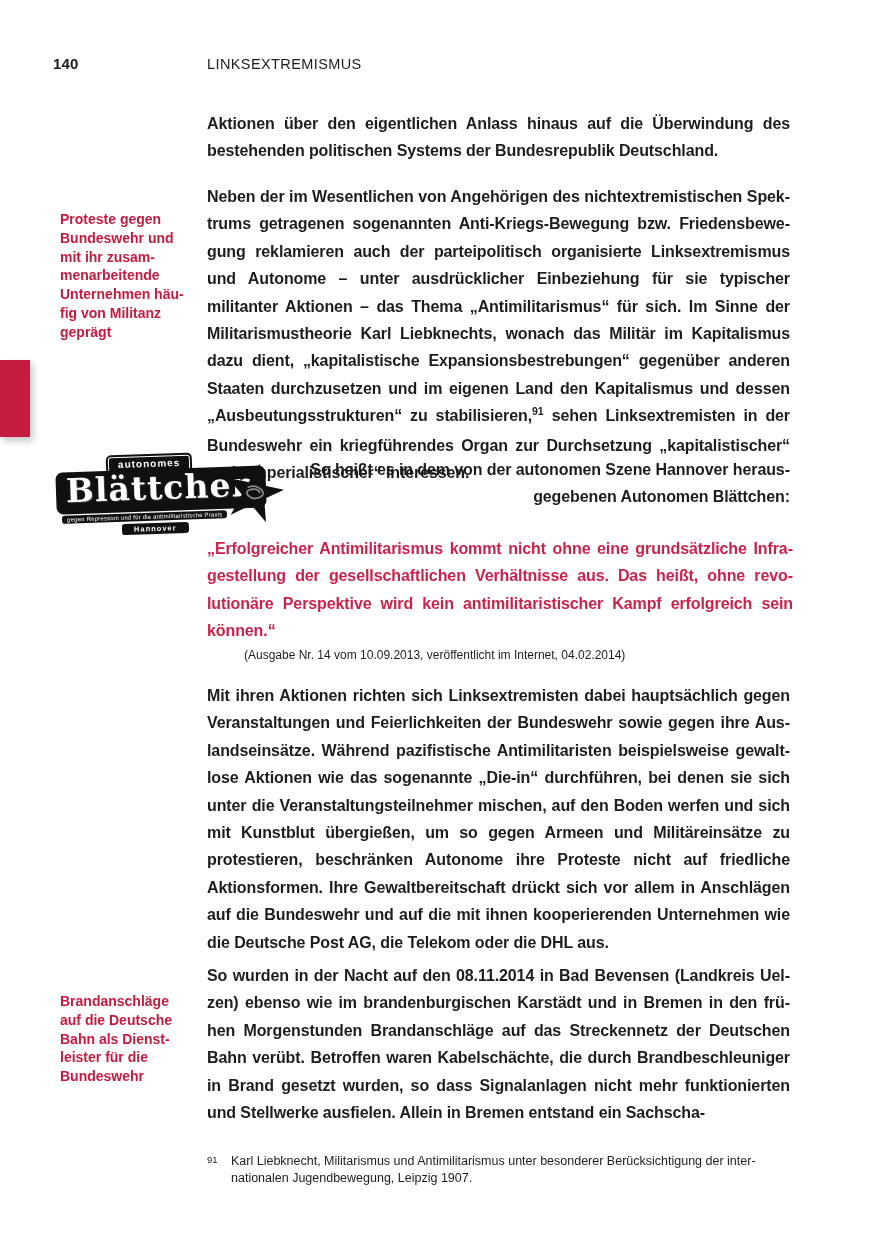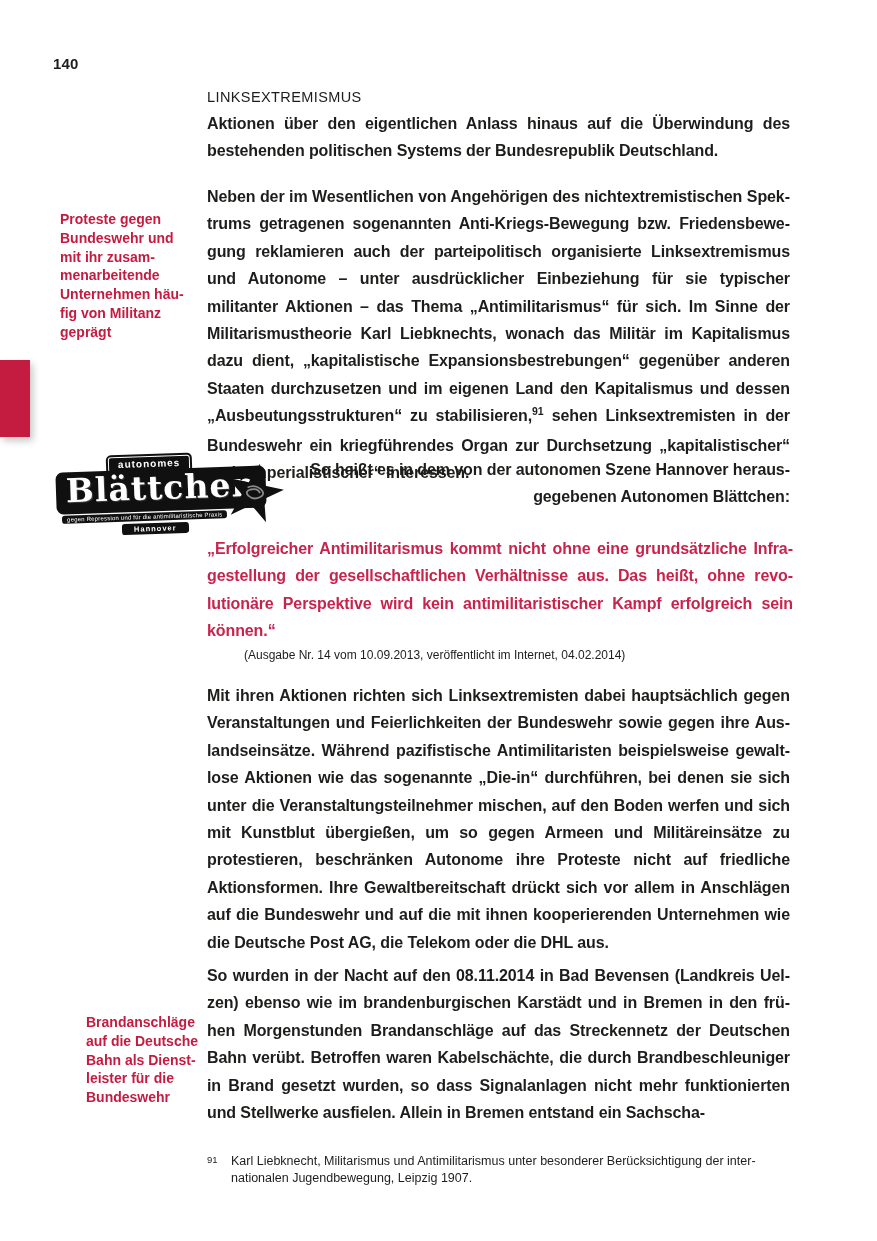--- a/index.html
+++ b/index.html
@@ -10,21 +10,21 @@
     color:#1d1d1b;
     position:relative;
     overflow:hidden;
   }
   .pagenum{
     position:absolute;left:53px;top:55px;
     font-size:15px;font-weight:bold;letter-spacing:.2px;color:#1d1d1b;
   }
   .runhead{
     position:absolute;left:207px;top:56px;
-    font-size:14.5px;letter-spacing:.4px;color:#1d1d1b;margin-top:33px;
+    font-size:14.5px;letter-spacing:.4px;color:#1d1d1b;
   }
   .redbar{
     position:absolute;left:0;top:360px;width:30px;height:77px;
     background:#c41b40;
     box-shadow:3px 4px 7px rgba(0,0,0,.22);
   }
   .body-text{
     position:absolute;left:207px;width:583px;
     font-size:16px;line-height:27.4px;
     text-align:justify;letter-spacing:-0.1px;
@@ -100,21 +100,21 @@
   </svg>
 </div>
 
 <div class="body-text" style="left:298px;top:456px;width:492px;text-align:right;">So heißt es in dem von der autonomen Szene Hannover heraus­gegebenen Autonomen Blättchen:</div>
 
 <div class="body-text quote" style="top:527px;width:586px;margin-top:8px;">„Erfolgreicher Antimilitarismus kommt nicht ohne eine grundsätzliche Infra­gestellung der gesellschaftlichen Verhältnisse aus. Das heißt, ohne revo­lutionäre Perspektive wird kein antimilitaristischer Kampf erfolgreich sein können.“</div>
 <div class="quote-source">(Ausgabe Nr. 14 vom 10.09.2013, veröffentlicht im Internet, 04.02.2014)</div>
 
 <div class="body-text" style="top:682px;">Mit ihren Aktionen richten sich Linksextremisten dabei hauptsächlich gegen Veranstaltungen und Feierlichkeiten der Bundeswehr sowie gegen ihre Aus­landseinsätze. Während pazifistische Antimilitaristen beispielsweise gewalt­lose Aktionen wie das sogenannte „Die-in“ durchführen, bei denen sie sich unter die Veranstaltungsteilnehmer mischen, auf den Boden werfen und sich mit Kunstblut übergießen, um so gegen Armeen und Militäreinsätze zu protestieren, beschränken Autonome ihre Proteste nicht auf friedliche Aktionsformen. Ihre Gewaltbereitschaft drückt sich vor allem in Anschlägen auf die Bundeswehr und auf die mit ihnen kooperierenden Unternehmen wie die Deutsche Post AG, die Telekom oder die DHL aus.</div>
 
-<div class="margin-note" style="top:1013px;margin-left:26px;">Brandanschläge
+<div class="margin-note" style="top:992px;">Brandanschläge
 auf die Deutsche
 Bahn als Dienst-
 leister für die
 Bundeswehr</div>
 <div class="body-text" style="top:962px;">So wurden in der Nacht auf den 08.11.2014 in Bad Bevensen (Landkreis Uel­zen) ebenso wie im brandenburgischen Karstädt und in Bremen in den frü­hen Morgenstunden Brandanschläge auf das Streckennetz der Deutschen Bahn verübt. Betroffen waren Kabelschächte, die durch Brandbeschleuni­ger in Brand gesetzt wurden, so dass Signalanlagen nicht mehr funktio­nierten und Stellwerke ausfielen. Allein in Bremen entstand ein Sachscha-</div>
 
 <div class="footnote">
   <span class="fn-num">91</span>
   <div class="fn-text">Karl Liebknecht, Militarismus und Antimilitarismus unter besonderer Berücksichtigung der inter­nationalen Jugendbewegung, Leipzig 1907.</div>
 </div>

